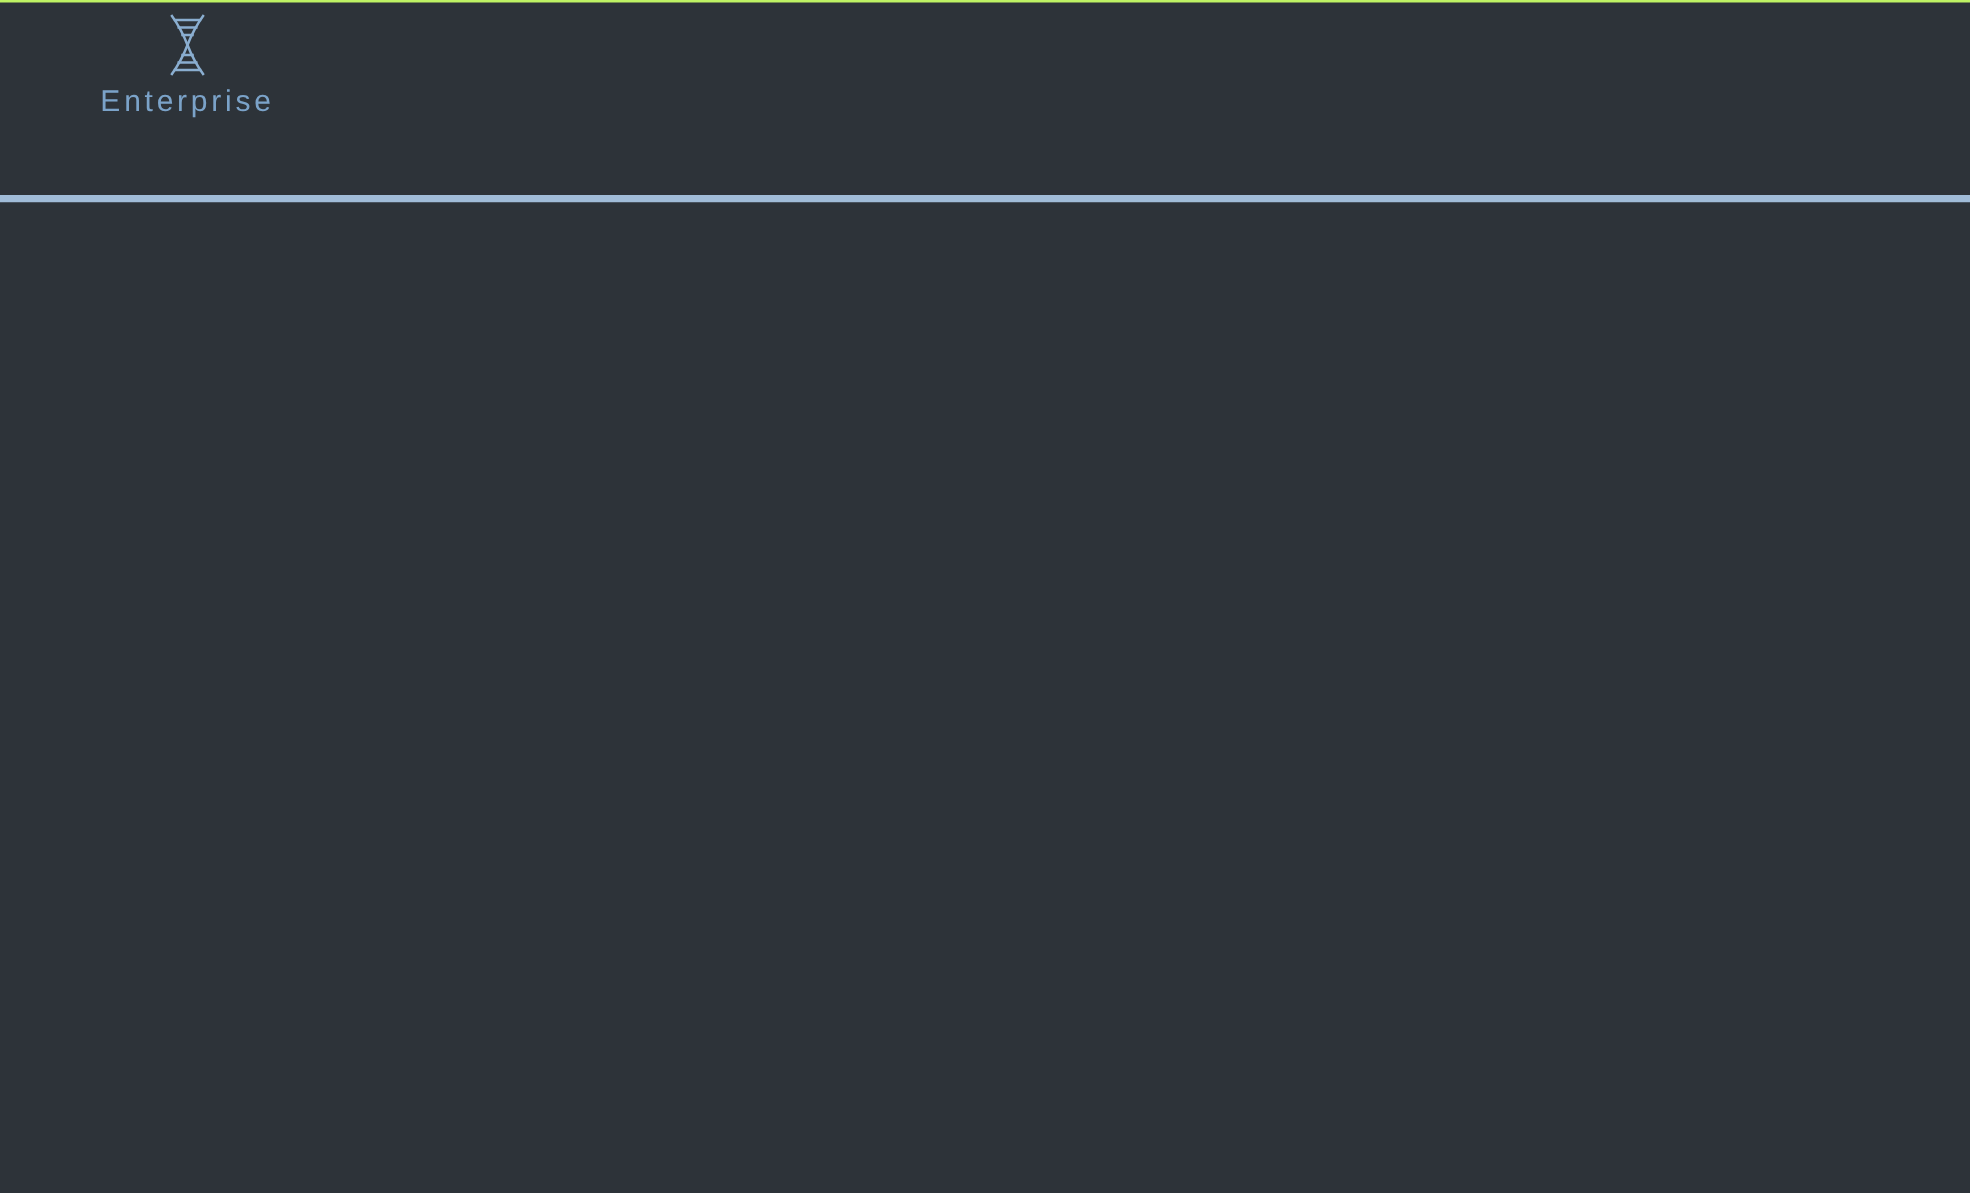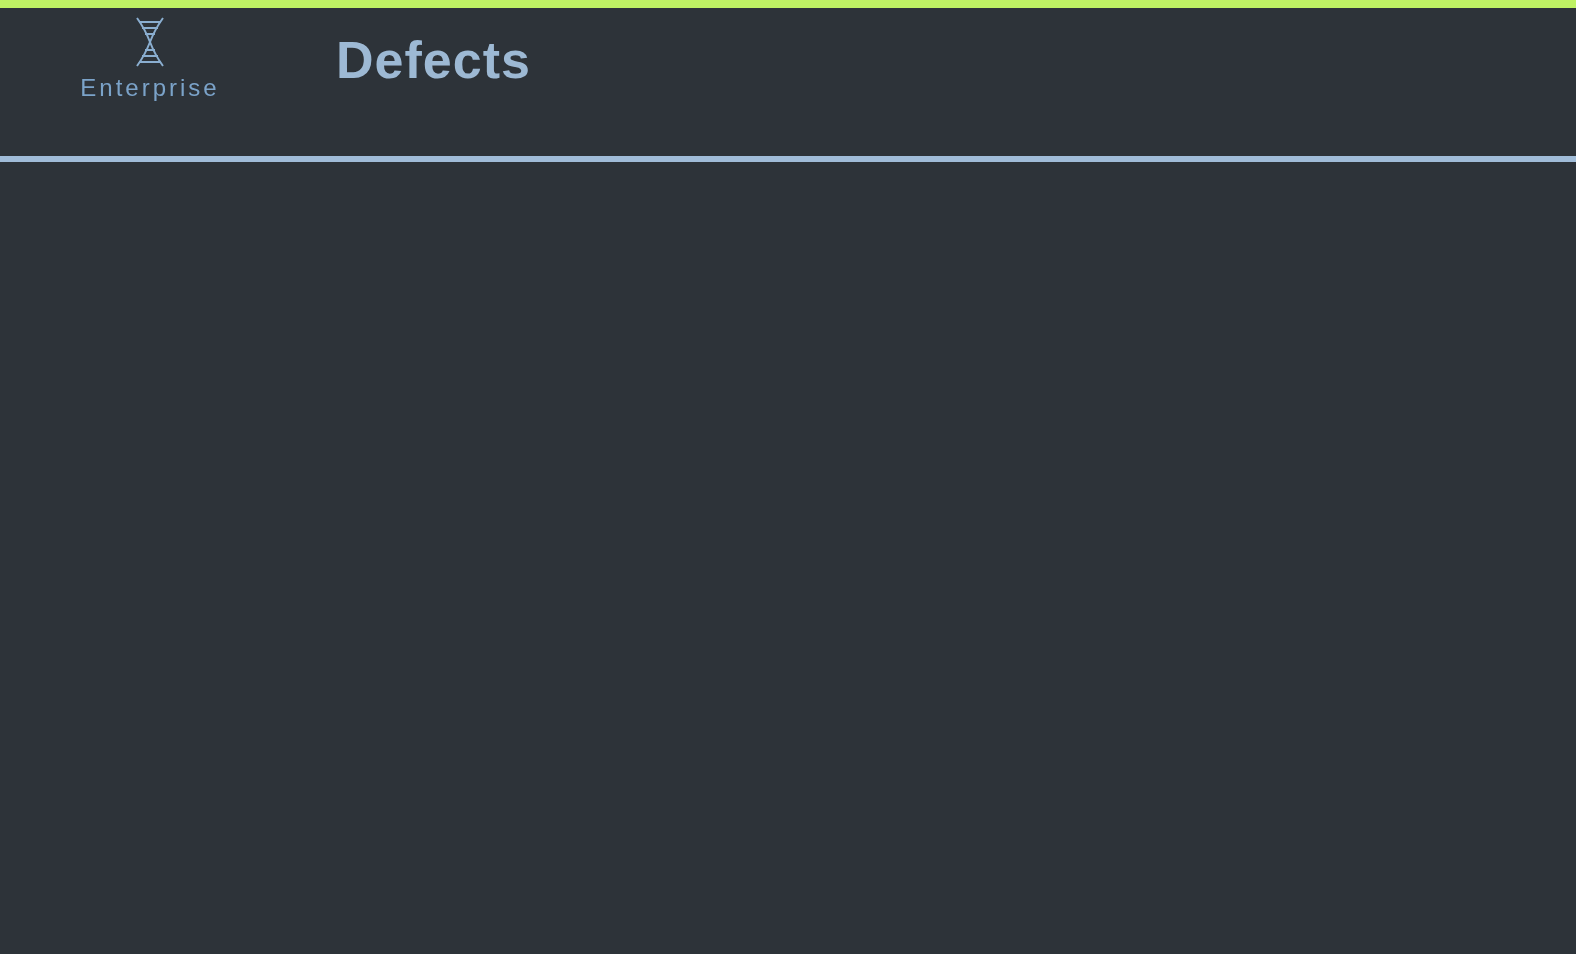--- a/index.html
+++ b/index.html
@@ -13,21 +13,21 @@
       background-color: #2d3339;
       font-family: Arial, Helvetica, sans-serif;
       overflow: hidden;
     }
     .header {
       width: 100%;
       height: 156px;
       display: flex;
       align-items: flex-start;
       position: relative;
-      border-top: 8px solid #bef264;
+      border-top: 2px solid #bef264;
     }
     .logo-container {
       display: flex;
       flex-direction: column;
       align-items: center;
       padding: 8px 10px;
       width: 300px;
     }
     .dna-icon {
       width: 50px;
@@ -89,18 +89,17 @@
           <line x1="20" y1="34" x2="30" y2="34"></line>
           <line x1="17" y1="40" x2="33" y2="40"></line>
           <line x1="14" y1="46" x2="36" y2="46"></line>
         </g>
       </svg>
     </div>
     <div class="company-name">
       <span class="line1">Enterprise</span>
     </div>
   </div>
-  <h1 class="page-title">Defects</h1>
 </div>
 
 <div class="divider"></div>
 
 <div class="content"></div>
 
 </body></html>

